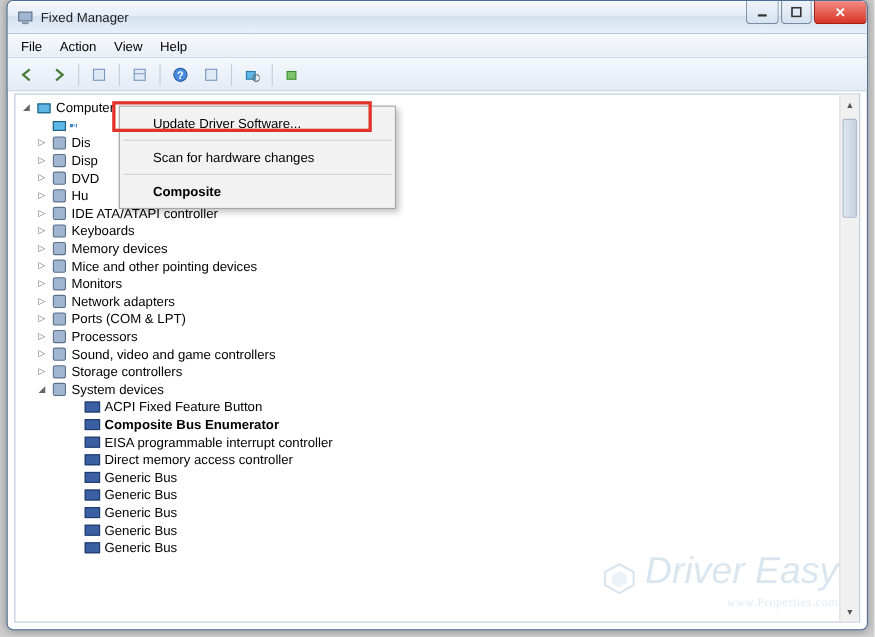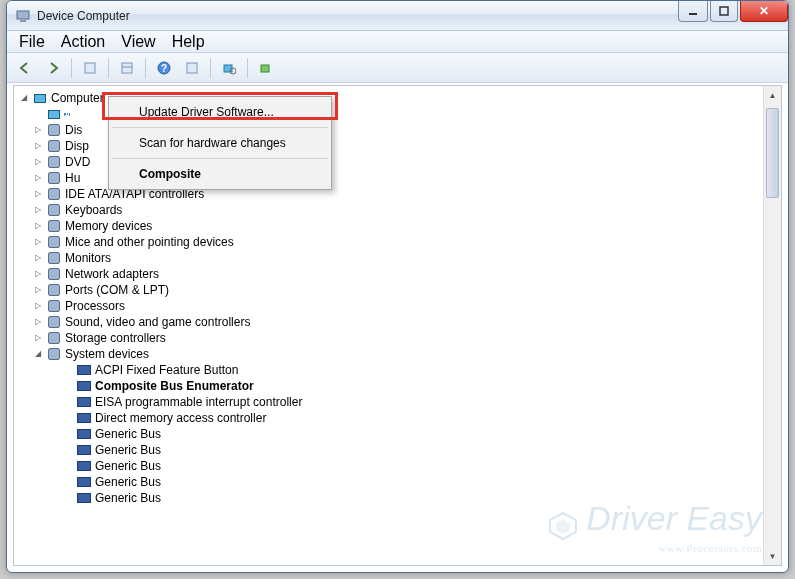--- a/index.html
+++ b/index.html
@@ -5,60 +5,60 @@
     * { box-sizing: border-box; margin: 0; padding: 0; font-family: "Segoe UI", Tahoma, sans-serif; }
     body { width: 795px; height: 579px; background: #ccc; position: relative; overflow: hidden; }
     .window { position: absolute; left: 6px; top: 0; width: 783px; height: 573px; background: #fff; border: 1px solid #4a6d95; border-radius: 6px; overflow: hidden; box-shadow: 0 0 8px rgba(0,0,0,0.3); }
     .titlebar { height: 30px; background: linear-gradient(to bottom, #f6f9fd 0%, #e6edf7 45%, #d4e0ef 46%, #e8f0f9 100%); display: flex; align-items: center; padding: 0 0 0 8px; border-bottom: 1px solid #b8c8dc; }
     .titlebar .appicon { width: 16px; height: 16px; margin-right: 6px; display: flex; align-items: center; justify-content: center; }
     .titlebar .title { font-size: 12px; color: #222; }
     .winbtns { margin-left: auto; display: flex; height: 21px; margin-top: -8px; }
     .winbtn { width: 30px; height: 21px; border: 1px solid #7a8aa0; border-top: none; border-radius: 0 0 4px 4px; margin-left: 2px; display: flex; align-items: center; justify-content: center; background: linear-gradient(to bottom, #eef3fa, #d6e2f0); font-size: 10px; color: #333; }
     .winbtn.max { width: 28px; }
     .winbtn.close { width: 48px; background: linear-gradient(to bottom, #f28a82, #d93426); border-color: #a02018; color: #fff; font-size: 12px; font-weight: bold; }
-    .menubar { height: 22px; background: linear-gradient(to bottom, #f7fafe, #e8eef7); border-bottom: 1px solid #c6d2e3; display: flex; align-items: center; padding-left: 4px; font-size: 16px; }
+    .menubar { height: 22px; background: linear-gradient(to bottom, #f7fafe, #e8eef7); border-bottom: 1px solid #c6d2e3; display: flex; align-items: center; padding-left: 4px; font-size: 12px; }
     .menubar span { padding: 3px 8px; cursor: default; }
     .toolbar { height: 30px; background: linear-gradient(to bottom, #f4f8fd, #e4ebf5); border-bottom: 1px solid #c6d2e3; display: flex; align-items: center; padding-left: 6px; gap: 4px; }
     .tbtn { width: 24px; height: 24px; display: flex; align-items: center; justify-content: center; border-radius: 3px; }
     .tsep { width: 1px; height: 20px; background: #c0ccda; margin: 0 2px; }
     .content { position: absolute; left: 6px; top: 84px; right: 6px; bottom: 6px; border: 1px solid #b9c6d6; background: #fff; }
     .tree { position: absolute; left: 0; top: 0; right: 18px; bottom: 0; overflow: hidden; padding: 4px 0 0 4px; font-size: 12px; color: #000; }
     .scrollbar { position: absolute; right: 0; top: 0; width: 18px; bottom: 0; background: #f0f0f0; border-left: 1px solid #ddd; }
     .scrollbar .arrow { height: 18px; display: flex; align-items: center; justify-content: center; font-size: 8px; color: #555; }
     .scrollbar .thumb { position: absolute; top: 22px; left: 2px; width: 13px; height: 90px; background: linear-gradient(to right, #e0e6ef, #c4d0e0); border: 1px solid #aab8cc; border-radius: 2px; }
     .row { display: flex; align-items: center; height: 16px; line-height: 16px; white-space: nowrap; }
     .dots { color: #888; font-family: monospace; font-size: 11px; letter-spacing: -1px; }
     .expander { width: 12px; text-align: center; font-size: 8px; color: #666; display: inline-block; }
     .nodeicon { width: 16px; height: 14px; margin: 0 3px 0 2px; display: inline-flex; align-items: center; justify-content: center; }
     .chip { width: 14px; height: 10px; background: #3b5fa3; border: 1px solid #1e3a6a; position: relative; }
     .chip::before,.chip::after { content: ''; position: absolute; background: #cfd8e8; }
     .monitor { width: 12px; height: 9px; background: #5fb7e6; border: 1px solid #1a5a7a; }
     .generic-ico { width: 12px; height: 12px; background: #9fb5d0; border: 1px solid #5b6f8a; border-radius: 2px; }
     .selected-node { background: #d6e6f7; outline: 1px dotted #4185c7; }
-    .context-menu { position: absolute; left: 108px; top: 96px; width: 224px; background: #f2f2f2; border: 1px solid #a5a5a5; box-shadow: 3px 3px 6px rgba(0,0,0,0.25); z-index: 50; font-size: 12px; padding: 2px; }
+    .context-menu { position: absolute; left: 108px; top: 96px; width: 252px; background: #f2f2f2; border: 1px solid #a5a5a5; box-shadow: 3px 3px 6px rgba(0,0,0,0.25); z-index: 50; font-size: 12px; padding: 2px; }
     .context-menu .mi { padding: 6px 12px 6px 28px; cursor: default; }
     .context-menu .msep { height: 1px; background: #d0d0d0; margin: 2px 1px; }
     .highlight-box { position: absolute; left: 102px; top: 92px; width: 236px; height: 28px; border: 3px solid #e2332b; z-index: 60; pointer-events: none; }
     .watermark { position: absolute; right: 26px; bottom: 18px; opacity: 0.28; font-family: "Segoe Script", cursive; color: #7aa8c8; text-align: right; line-height: 1; z-index: 5; pointer-events: none; }
     .watermark .main { font-size: 34px; font-style: italic; letter-spacing: 0; }
     .watermark .sub { font-size: 11px; font-family: Tahoma; color: #8cb4d0; letter-spacing: 0.5px; margin-top: 2px; }
     .wm-logo { display: inline-block; width: 34px; height: 30px; vertical-align: middle; margin-right: 6px; }
   </style>
 </head>
 <body>
 
 <div class="window">
   <div class="titlebar">
     <span class="appicon">
       <svg width="16" height="16" viewBox="0 0 16 16">
           <rect x="2" y="3" width="12" height="8" fill="#9fb5d0" stroke="#5b6f8a"></rect>
           <rect x="5" y="12" width="6" height="2" fill="#8a99aa"></rect>
         </svg>
     </span>
-    <span class="title">Device Computer</span>
+    <span class="title">Fixed Manager</span>
     <div class="winbtns">
       <div class="winbtn">
           <svg width="10" height="10">
             <rect x="1" y="7" width="8" height="2" fill="#333"></rect>
           </svg>
         </div>
       <div class="winbtn max">
           <svg width="10" height="10">
             <rect x="1" y="1" width="8" height="8" fill="none" stroke="#333" stroke-width="1.5"></rect>
           </svg>
@@ -168,21 +168,21 @@
           <span class="nodeicon">
             <span class="generic-ico"></span>
           </span>
           <span>Hu</span>
         </div>
         <div class="row" style="padding-left: 14px;">
           <span class="expander">▷</span>
           <span class="nodeicon">
             <span class="generic-ico"></span>
           </span>
-          <span>IDE ATA/ATAPI controllers</span>
+          <span>IDE ATA/ATAPI controller</span>
         </div>
         <div class="row" style="padding-left: 14px;">
           <span class="expander">▷</span>
           <span class="nodeicon">
             <span class="generic-ico"></span>
           </span>
           <span>Keyboards</span>
         </div>
         <div class="row" style="padding-left: 14px;">
           <span class="expander">▷</span>
@@ -318,21 +318,21 @@
     </div>
   </div>
 
   <div class="watermark">
     <span class="wm-logo">
       <svg width="34" height="30" viewBox="0 0 34 30">
           <polygon points="17,2 30,9 30,21 17,28 4,21 4,9" fill="none" stroke="#7aa8c8" stroke-width="2"></polygon>
           <polygon points="17,8 24,12 24,19 17,23 10,19 10,12" fill="#7aa8c8" opacity="0.5"></polygon>
         </svg>
     </span><span class="main">Driver Easy</span>
-    <div class="sub">www.Processors.com</div>
+    <div class="sub">www.Properties.com</div>
   </div>
 </div>
 
 <div class="context-menu" id="ctxmenu">
     <div class="mi">Update Driver Software...</div>
     <div class="msep"></div>
     <div class="mi">Scan for hardware changes</div>
     <div class="msep"></div>
     <div class="mi" style="font-weight: bold;">Composite</div>
   </div>

